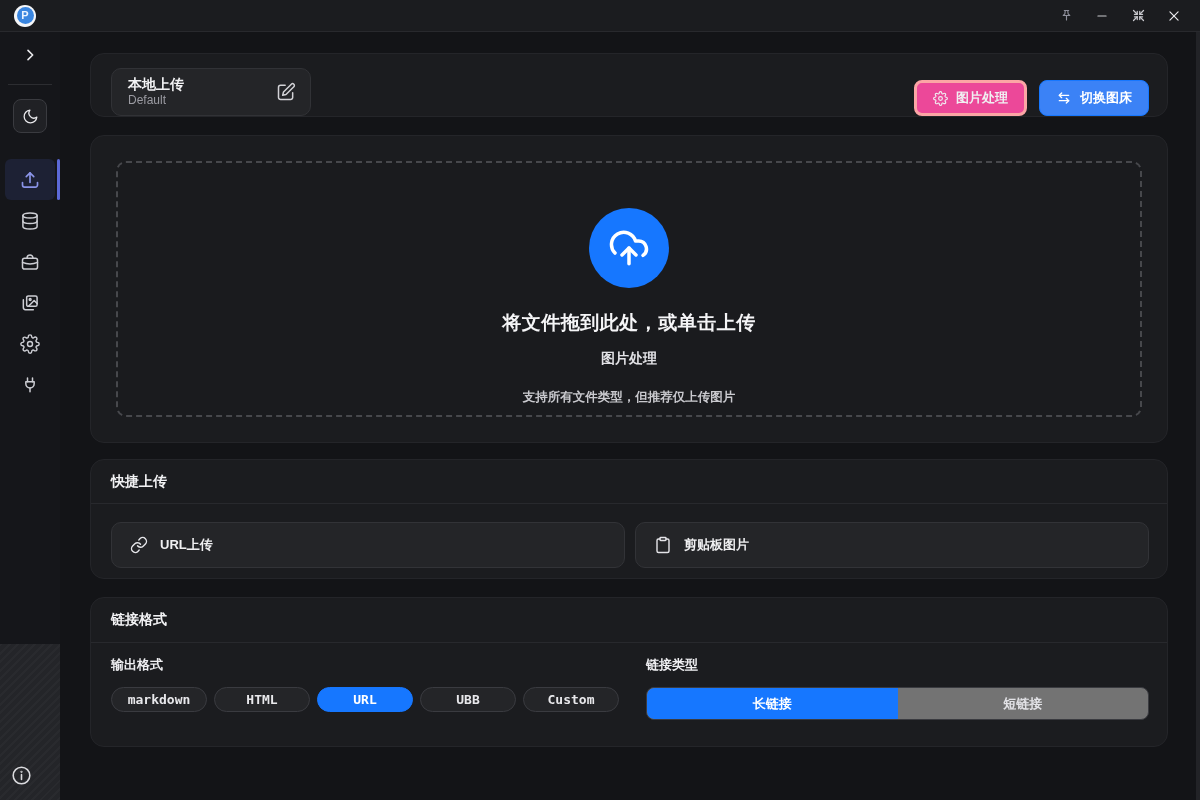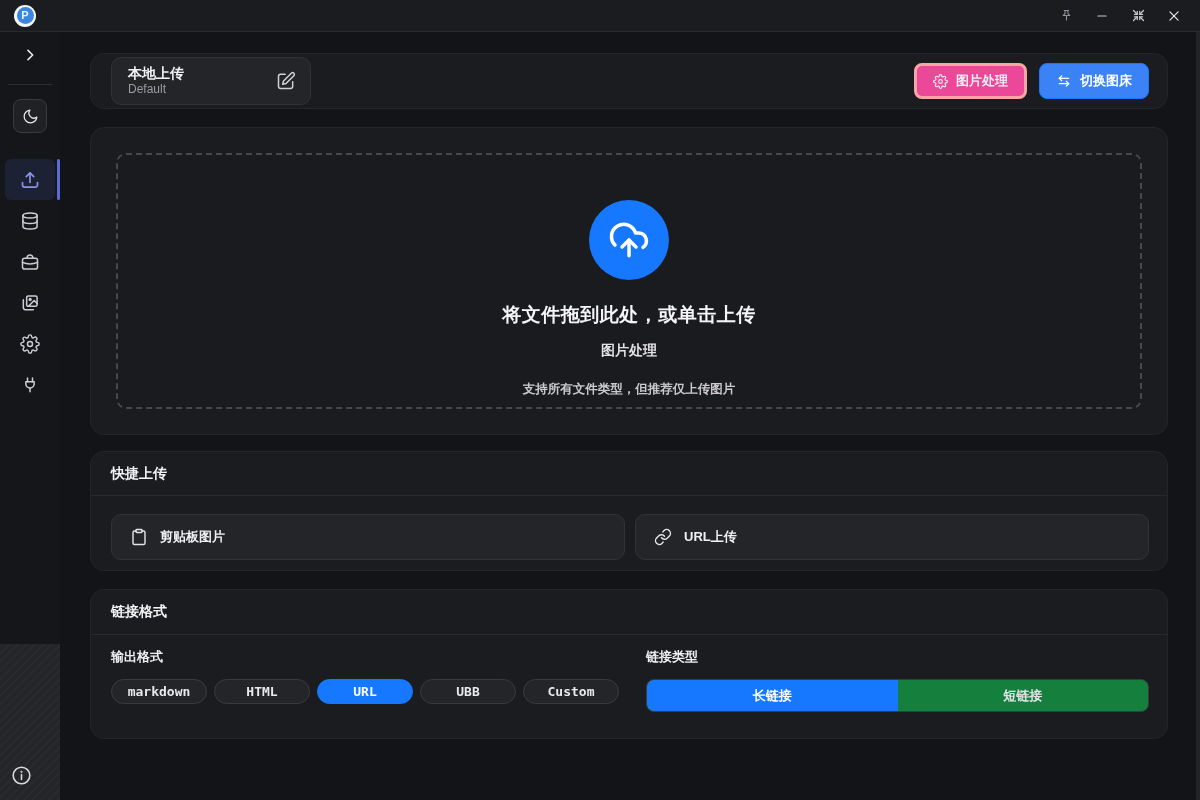--- a/index.html
+++ b/index.html
@@ -80,21 +80,21 @@
     width:1078px;
   }
   .card-header {
     height:44px; display:flex; align-items:center; padding:0 20px;
     font-size:14px; font-weight:bold; color:#f2f2f4;
     border-bottom:1px solid #28292d;
   }
 
   
   .card-top {
-    height:56px; display:flex; align-items:center; justify-content:space-between;
+    height:64px; display:flex; align-items:flex-end; justify-content:space-between;
     padding:0 18px 0 20px;
   }
   .uploader-card {
     width:200px; height:48px; background:#242528; border:1px solid #313236; border-radius:10px;
     display:flex; align-items:center; justify-content:space-between; padding:0 14px 0 16px;
     cursor:pointer;
   }
   .uploader-name { font-size:14px; font-weight:bold; color:#f2f2f4; line-height:17px; }
   .uploader-profile { font-size:12px; color:#9b9ba2; line-height:15px; }
   .edit-icon { color:#d2d2d6; }
@@ -143,21 +143,21 @@
   .format-label { font-size:13px; font-weight:bold; color:#eeeef1; margin-bottom:13px; }
   .pill-row { display:flex; gap:7px; }
   .pill {
     width:96px; height:25px; border-radius:13px;
     background:#242528; border:1px solid #3a3b40; color:#e8e8eb;
     font-family:"DejaVu Sans Mono", monospace; font-size:13px; font-weight:bold;
     display:flex; align-items:center; justify-content:center; cursor:pointer;
   }
   .pill.active { background:#1677ff; border-color:#1677ff; color:#ffffff; }
   .segmented {
-    height:33px; border:1px solid #3a3b40; background:#15803d; border-radius:8px;
+    height:33px; border:1px solid #3a3b40; background:#737373; border-radius:8px;
     display:flex; overflow:hidden;
   }
   .segment {
     flex:1; display:flex; align-items:center; justify-content:center;
     font-size:13px; font-weight:bold; color:#e2e2e6; cursor:pointer;
     background:transparent; border:none; font-family:"Liberation Sans", sans-serif;
   }
   .segment.active { background:#1677ff; color:#ffffff; border-radius:7px 0 0 7px; }
 
   .scroll-track {
@@ -346,34 +346,34 @@
       <div class="drop-hint">支持所有文件类型，但推荐仅上传图片</div>
     </div>
   </section>
 
   <section class="card card-quick">
     <div class="card-header">快捷上传</div>
     <div class="quick-body">
       <button class="quick-btn">
         <span class="q-icon">
           <svg width="18" height="18" viewBox="0 0 24 24" fill="none" stroke="currentColor" stroke-width="1.9" stroke-linecap="round" stroke-linejoin="round">
+            <path d="M10 13a5 5 0 0 0 7.54.54l3-3a5 5 0 0 0-7.07-7.07l-1.72 1.71"></path>
+            <path d="M14 11a5 5 0 0 0-7.54-.54l-3 3a5 5 0 0 0 7.07 7.07l1.71-1.71"></path>
+          </svg>
+        </span>
+        <span>URL上传</span>
+      </button>
+      <button class="quick-btn">
+        <span class="q-icon">
+          <svg width="18" height="18" viewBox="0 0 24 24" fill="none" stroke="currentColor" stroke-width="1.9" stroke-linecap="round" stroke-linejoin="round">
             <path d="M16 4h2a2 2 0 0 1 2 2v14a2 2 0 0 1-2 2H6a2 2 0 0 1-2-2V6a2 2 0 0 1 2-2h2"></path>
             <rect x="8" y="2" width="8" height="4" rx="1"></rect>
           </svg>
         </span>
         <span>剪贴板图片</span>
-      </button>
-      <button class="quick-btn">
-        <span class="q-icon">
-          <svg width="18" height="18" viewBox="0 0 24 24" fill="none" stroke="currentColor" stroke-width="1.9" stroke-linecap="round" stroke-linejoin="round">
-            <path d="M10 13a5 5 0 0 0 7.54.54l3-3a5 5 0 0 0-7.07-7.07l-1.72 1.71"></path>
-            <path d="M14 11a5 5 0 0 0-7.54-.54l-3 3a5 5 0 0 0 7.07 7.07l1.71-1.71"></path>
-          </svg>
-        </span>
-        <span>URL上传</span>
       </button>
     </div>
   </section>
 
   <section class="card card-format">
     <div class="card-header format-header">链接格式</div>
     <div class="format-body">
       <div class="format-col-left">
         <div class="format-label">输出格式</div>
         <div class="pill-row">

